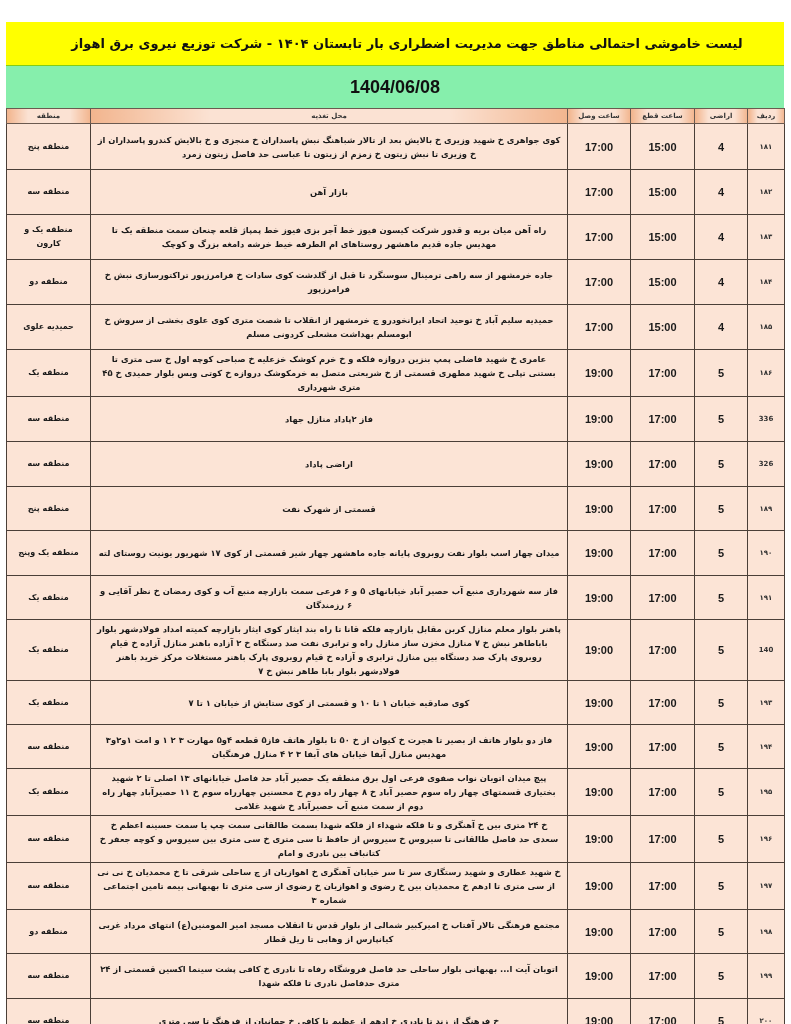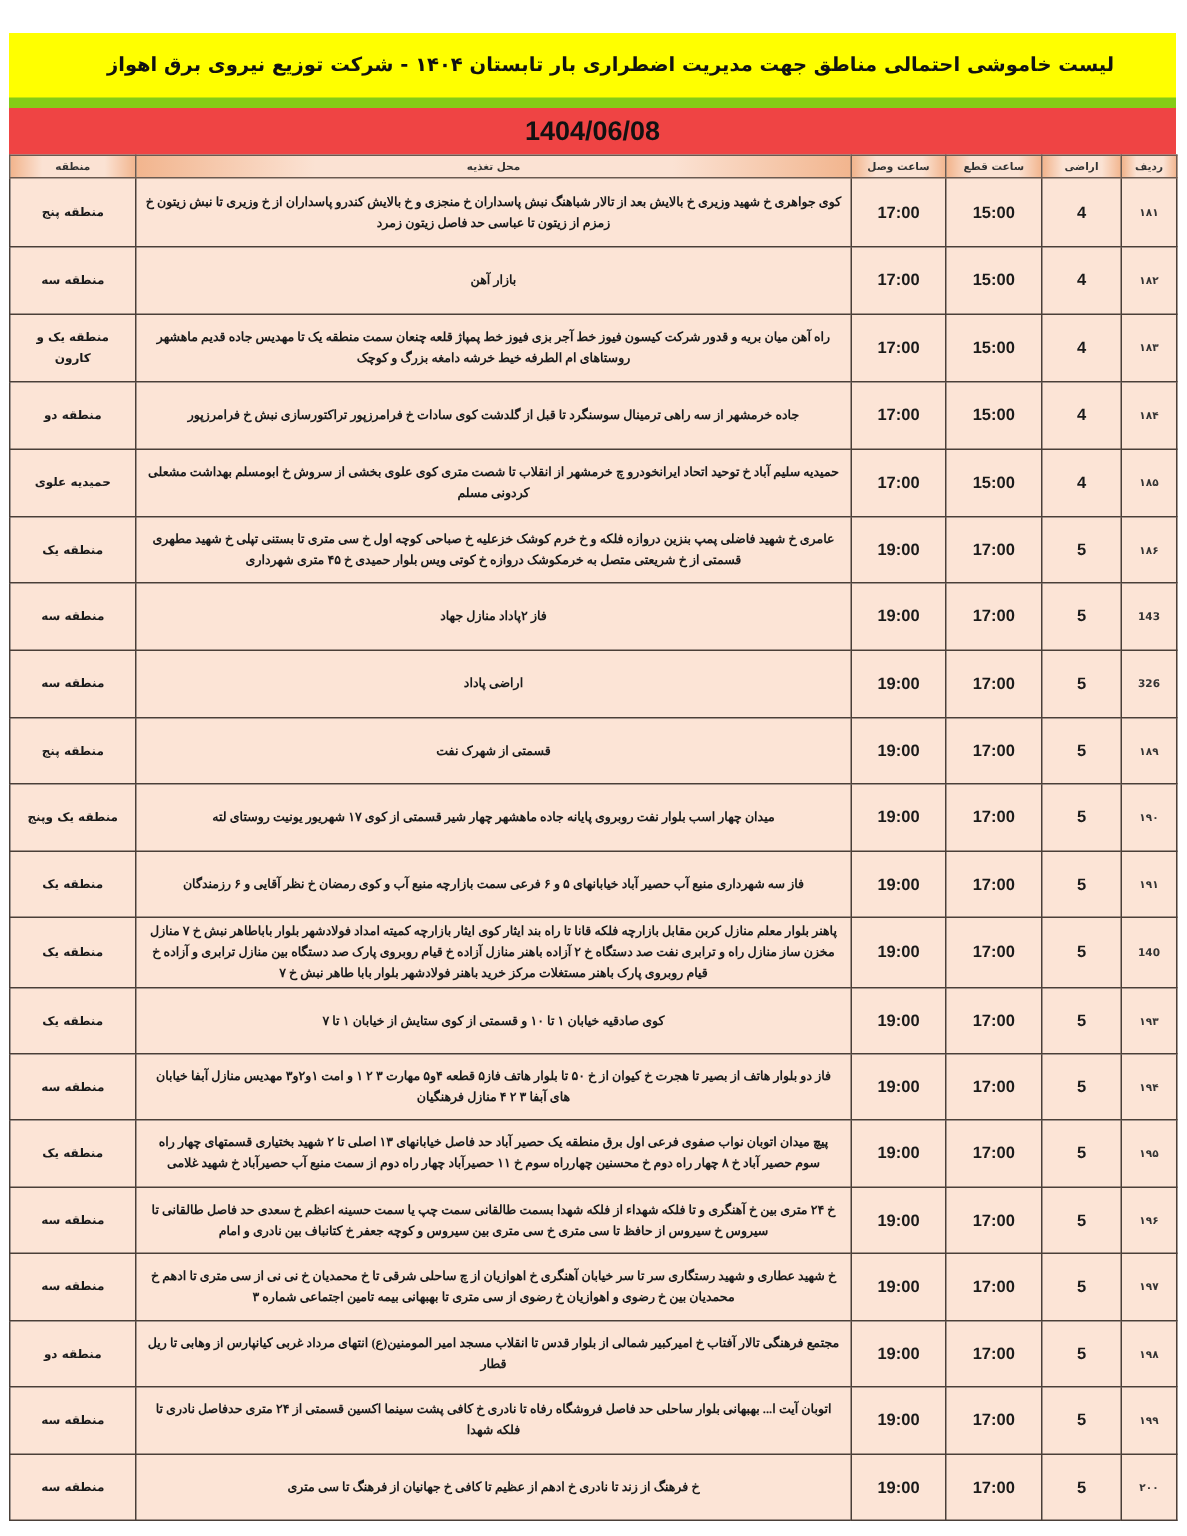--- a/index.html
+++ b/index.html
@@ -1,32 +1,32 @@
 <!DOCTYPE html>
 <html><head>
 <meta charset="utf-8">
 <style>
   html, body { margin: 0; padding: 0; background: #ffffff; }
   body { width: 791px; height: 1024px; position: relative; overflow: hidden;
          font-family: "DejaVu Sans", sans-serif; }
   .sheet { position: absolute; left: 6px; top: 22px; width: 778px; }
   .title-bar { height: 43px; background: #ffff00; display: flex; align-items: center; justify-content: center;
-               font-size: 13px; font-weight: bold; color: #111; direction: rtl; border-bottom: 7px solid #84cc16; padding-left: 24px; }
-  .date-bar { height: 31px; background: #ef4444; display: flex; align-items: center; justify-content: center;
+               font-size: 13px; font-weight: bold; color: #111; direction: rtl; border-bottom: 1px solid #84cc16; padding-left: 24px; }
+  .date-bar { height: 42px; background: #86efac; display: flex; align-items: center; justify-content: center;
               font-family: "Liberation Sans", sans-serif; font-weight: bold; font-size: 18px; color: #111; }
   table { border-collapse: collapse; width: 778px; table-layout: fixed; direction: rtl; }
   th { height: 14px; font-size: 7px; font-weight: bold; color: #333; padding: 0;
        background: linear-gradient(to right, #f2b58e 0%, #fbe2d3 25%, #fbe2d3 75%, #f2b58e 100%);
        border: 1px solid #6b5a50; }
   td { background: #fce4d6; border: 1px solid #4a3f38; padding: 0 4px; font-size: 8.4px; font-weight: bold;
        color: #1a1a1a; text-align: center; line-height: 14px; }
   td.num { font-family: "Liberation Sans", sans-serif; font-size: 11px; }
   td.idx { font-size: 7px; font-weight: bold; color: #333; }
   td.region { font-size: 8px; }
-  td.place { padding: 2px 6px; font-family: Liberation Serif, serif; }
+  td.place { padding: 2px 6px; }
 </style>
 </head>
 <body>
 
 <div class="sheet">
   <div class="title-bar">لیست خاموشی احتمالی مناطق جهت مدیریت اضطراری بار تابستان ۱۴۰۴ - شرکت توزیع نیروی برق اهواز</div>
   <div class="date-bar">1404/06/08</div>
   <table>
     <colgroup>
       <col style="width:37px">
@@ -89,21 +89,21 @@
         </tr>
         <tr style="height: 44px;">
           <td class="idx">۱۸۶</td>
           <td class="num">5</td>
           <td class="num">17:00</td>
           <td class="num">19:00</td>
           <td class="place">عامری    خ شهید فاضلی پمپ بنزین دروازه فلکه و خ خرم کوشک   خزعلیه خ صباحی کوچه اول   خ سی متری تا بستنی تپلی خ شهید مطهری قسمتی از خ شریعتی متصل به خرمکوشک دروازه   خ کوتی ویس بلوار حمیدی   خ ۴۵ متری شهرداری</td>
           <td class="region">منطقه یک</td>
         </tr>
         <tr style="height: 45px;">
-          <td class="idx">143</td>
+          <td class="idx">336</td>
           <td class="num">5</td>
           <td class="num">17:00</td>
           <td class="num">19:00</td>
           <td class="place">فاز ۲پاداد منازل جهاد</td>
           <td class="region">منطقه سه</td>
         </tr>
         <tr style="height: 45px;">
           <td class="idx">326</td>
           <td class="num">5</td>
           <td class="num">17:00</td>

